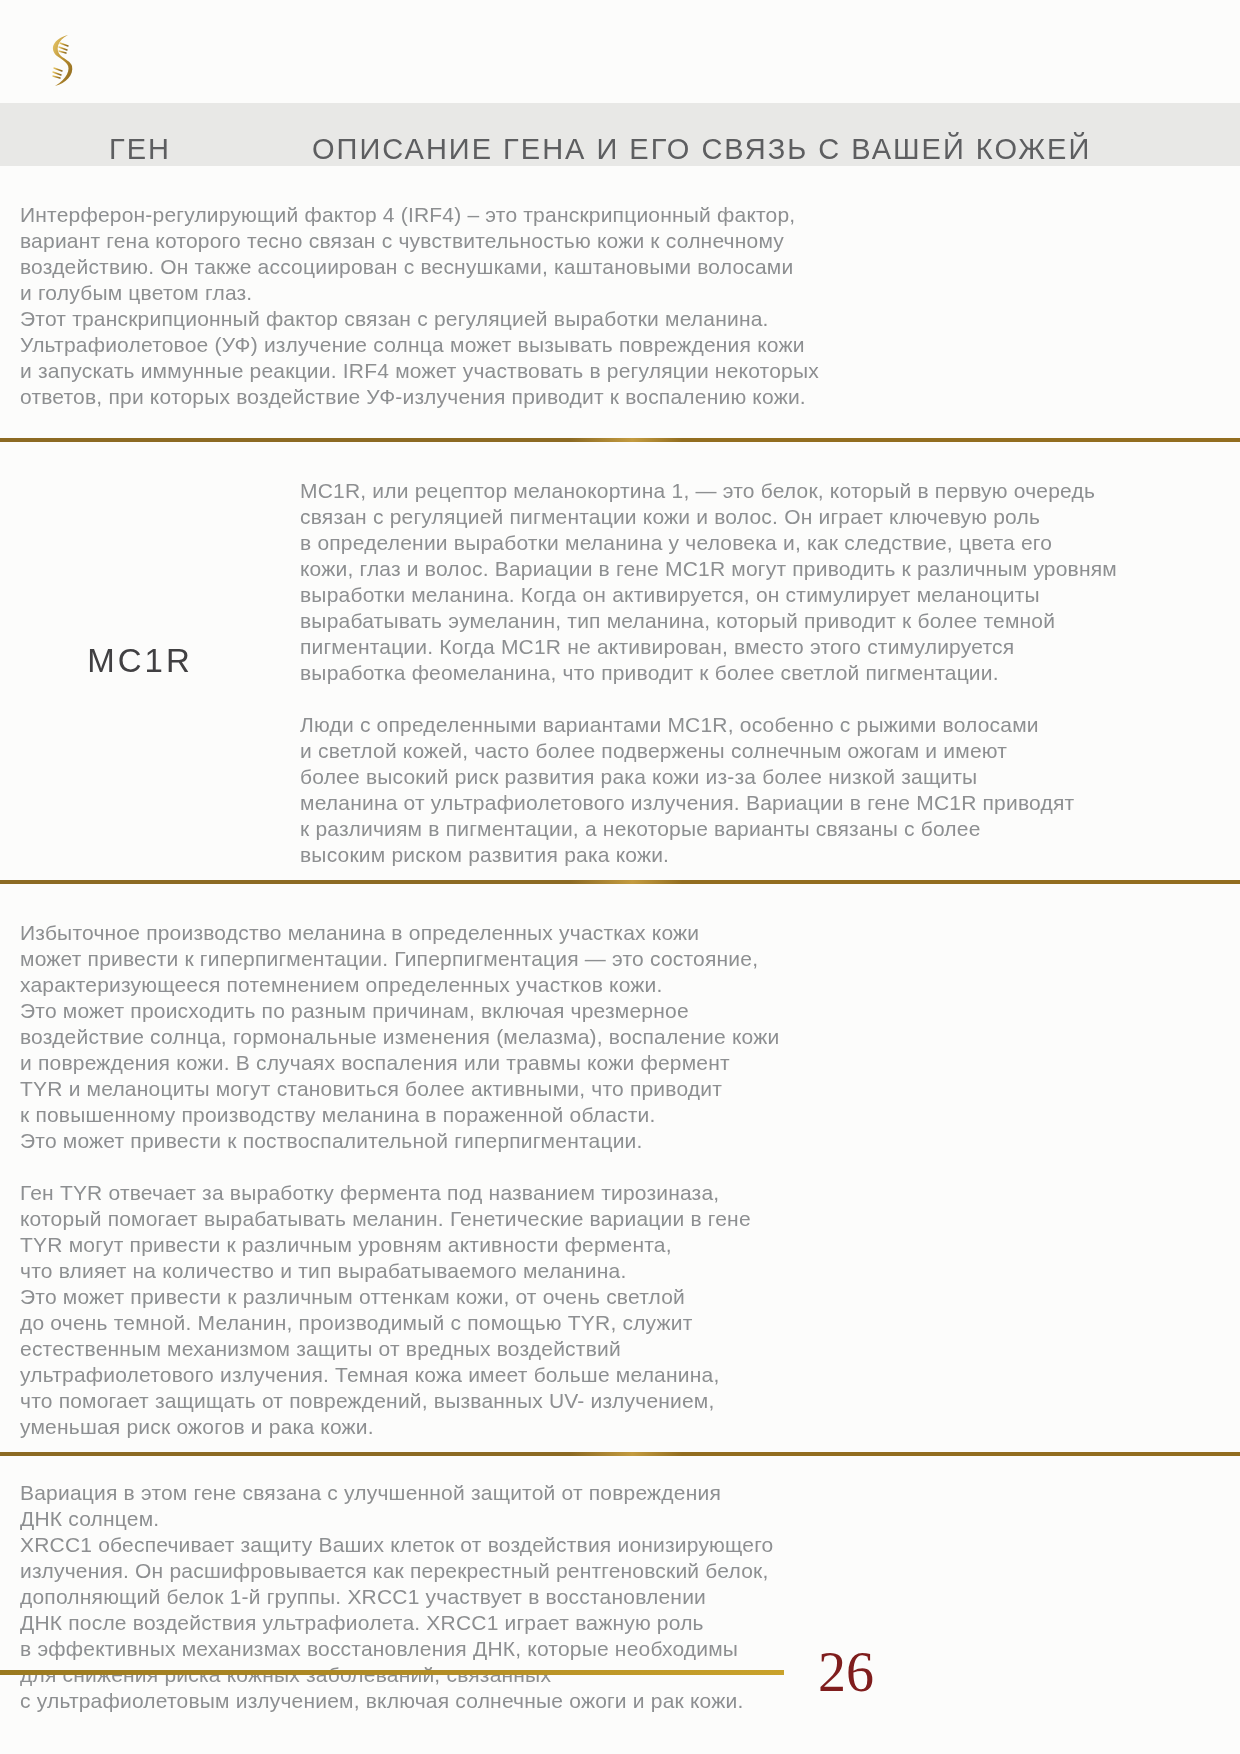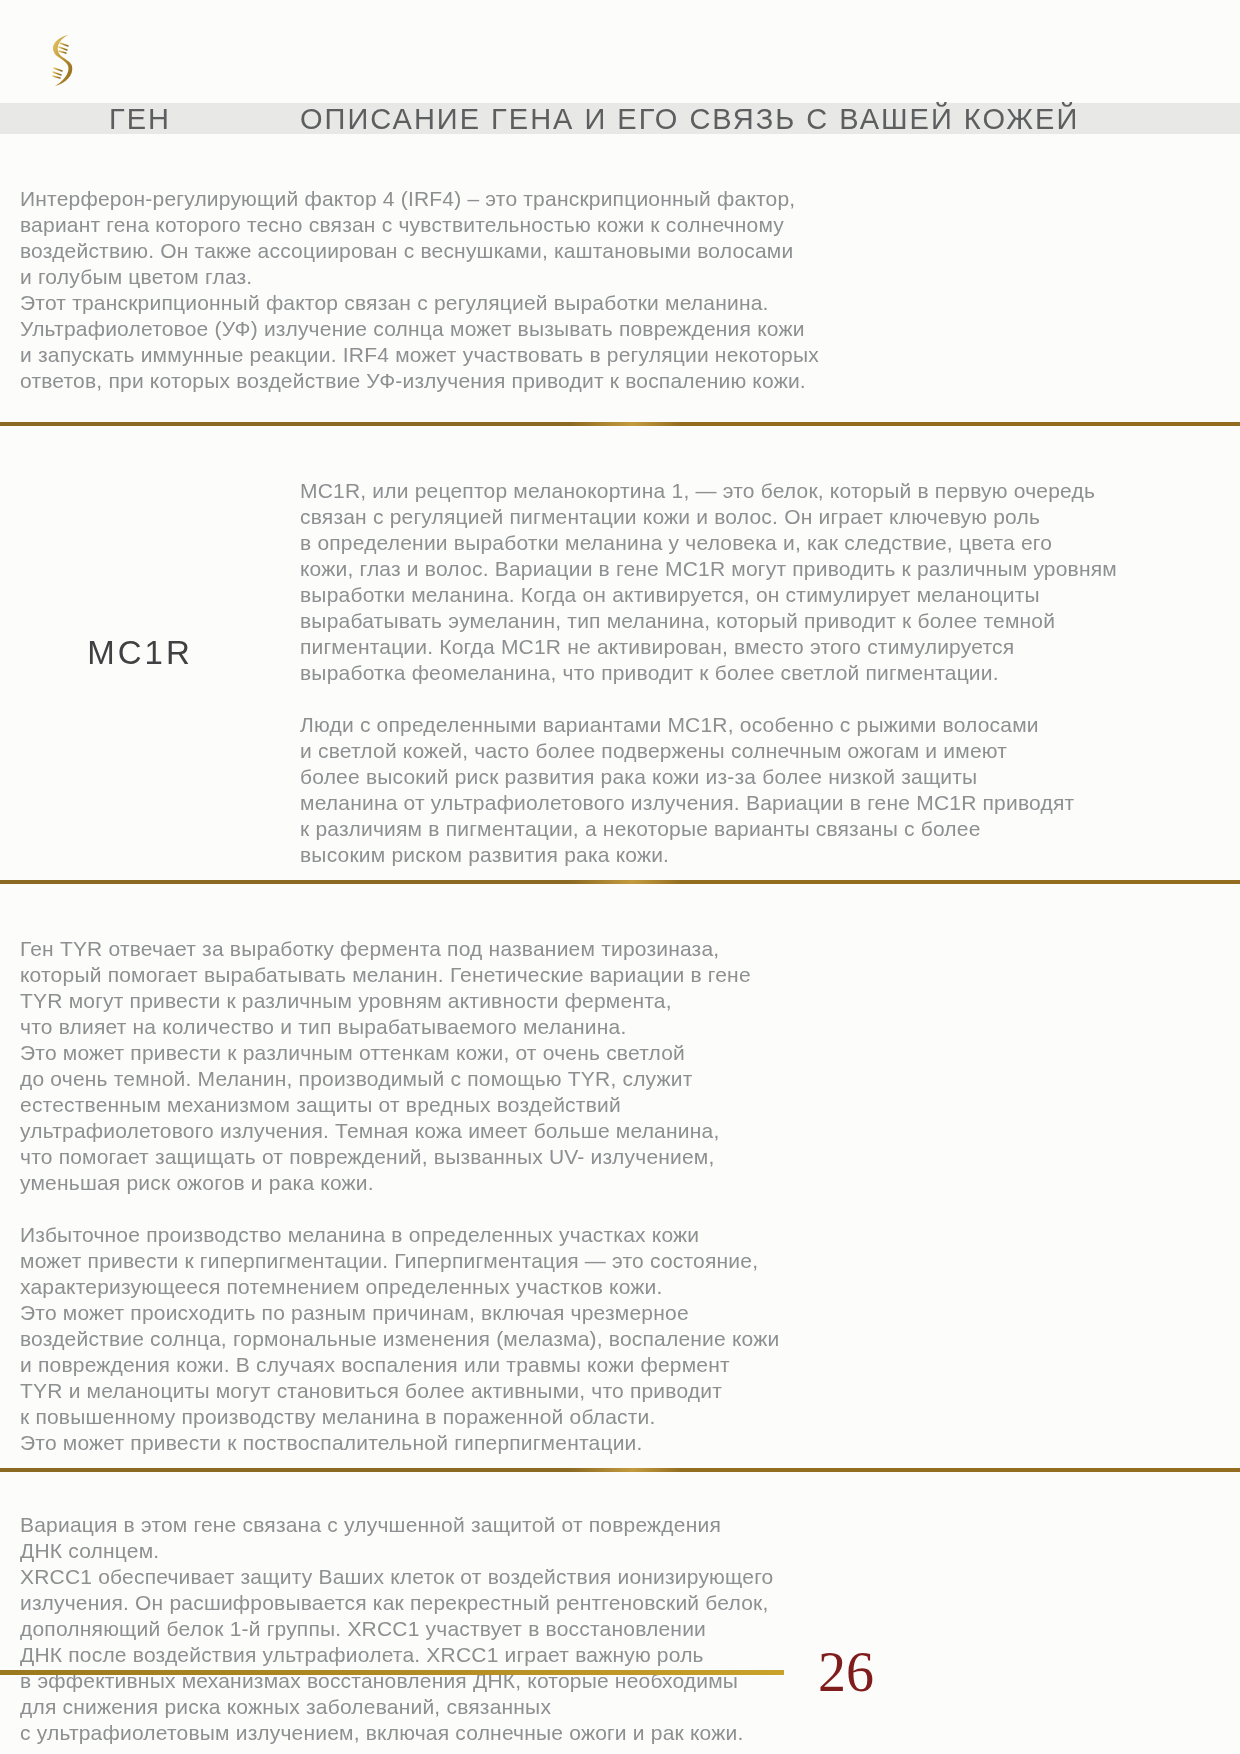--- a/index.html
+++ b/index.html
@@ -12,24 +12,25 @@
     font-family:"Liberation Sans", sans-serif;
     overflow:hidden;
   }
   .logo {
     position:absolute;
     top:34px; left:46px;
     width:30px; height:54px;
   }
   .table-header {
     margin-top:103px;
-    height:31px;
+    height:63px;
     background:#e8e8e6;
     display:flex;
-    align-items:flex-start;
+    align-items:flex-end;
+    gap:12px;
   }
   .col-gene {
     width:280px;
     text-align:center;
     font-size:29px;
     font-weight:300;
     letter-spacing:2px;
     color:#5d5e60;
   }
   .col-desc {
@@ -46,21 +47,20 @@
     align-items:center;
     justify-content:center;
     font-size:33px;
     font-weight:300;
     letter-spacing:3px;
     color:#414042;
   }
   .desc-cell {
     flex:1;
     padding:36px 36px 28px 20px;
-    margin-top:16px;
   }
   .row-mc1r .desc-cell { padding-bottom:12px; }
   .row-tyr  .desc-cell { padding-bottom:12px; }
   .row-xrcc1 .desc-cell { padding-top:24px; }
   .desc-cell p {
     margin:0;
     white-space:pre-line;
     font-size:21px;
     line-height:26px;
     font-weight:300;
@@ -150,39 +150,39 @@
 меланина от ультрафиолетового излучения. Вариации в гене MC1R приводят
 к различиям в пигментации, а некоторые варианты связаны с более
 высоким риском развития рака кожи.</p>
     </div>
   </div>
 
   <div class="sep"></div>
 
   <div class="gene-row row-tyr">
     <div class="desc-cell">
+      <p>Избыточное производство меланина в определенных участках кожи
+может привести к гиперпигментации. Гиперпигментация — это состояние,
+характеризующееся потемнением определенных участков кожи.
+Это может происходить по разным причинам, включая чрезмерное
+воздействие солнца, гормональные изменения (мелазма), воспаление кожи
+и повреждения кожи. В случаях воспаления или травмы кожи фермент
+TYR и меланоциты могут становиться более активными, что приводит
+к повышенному производству меланина в пораженной области.
+Это может привести к поствоспалительной гиперпигментации.</p>
       <p>Ген TYR отвечает за выработку фермента под названием тирозиназа,
 который помогает вырабатывать меланин. Генетические вариации в гене
 TYR могут привести к различным уровням активности фермента,
 что влияет на количество и тип вырабатываемого меланина.
 Это может привести к различным оттенкам кожи, от очень светлой
 до очень темной. Меланин, производимый с помощью TYR, служит
 естественным механизмом защиты от вредных воздействий
 ультрафиолетового излучения. Темная кожа имеет больше меланина,
 что помогает защищать от повреждений, вызванных UV- излучением,
 уменьшая риск ожогов и рака кожи.</p>
-      <p>Избыточное производство меланина в определенных участках кожи
-может привести к гиперпигментации. Гиперпигментация — это состояние,
-характеризующееся потемнением определенных участков кожи.
-Это может происходить по разным причинам, включая чрезмерное
-воздействие солнца, гормональные изменения (мелазма), воспаление кожи
-и повреждения кожи. В случаях воспаления или травмы кожи фермент
-TYR и меланоциты могут становиться более активными, что приводит
-к повышенному производству меланина в пораженной области.
-Это может привести к поствоспалительной гиперпигментации.</p>
     </div>
   </div>
 
   <div class="sep"></div>
 
   <div class="gene-row row-xrcc1">
     <div class="desc-cell">
       <p>Вариация в этом гене связана с улучшенной защитой от повреждения
 ДНК солнцем.
 XRCC1 обеспечивает защиту Ваших клеток от воздействия ионизирующего

